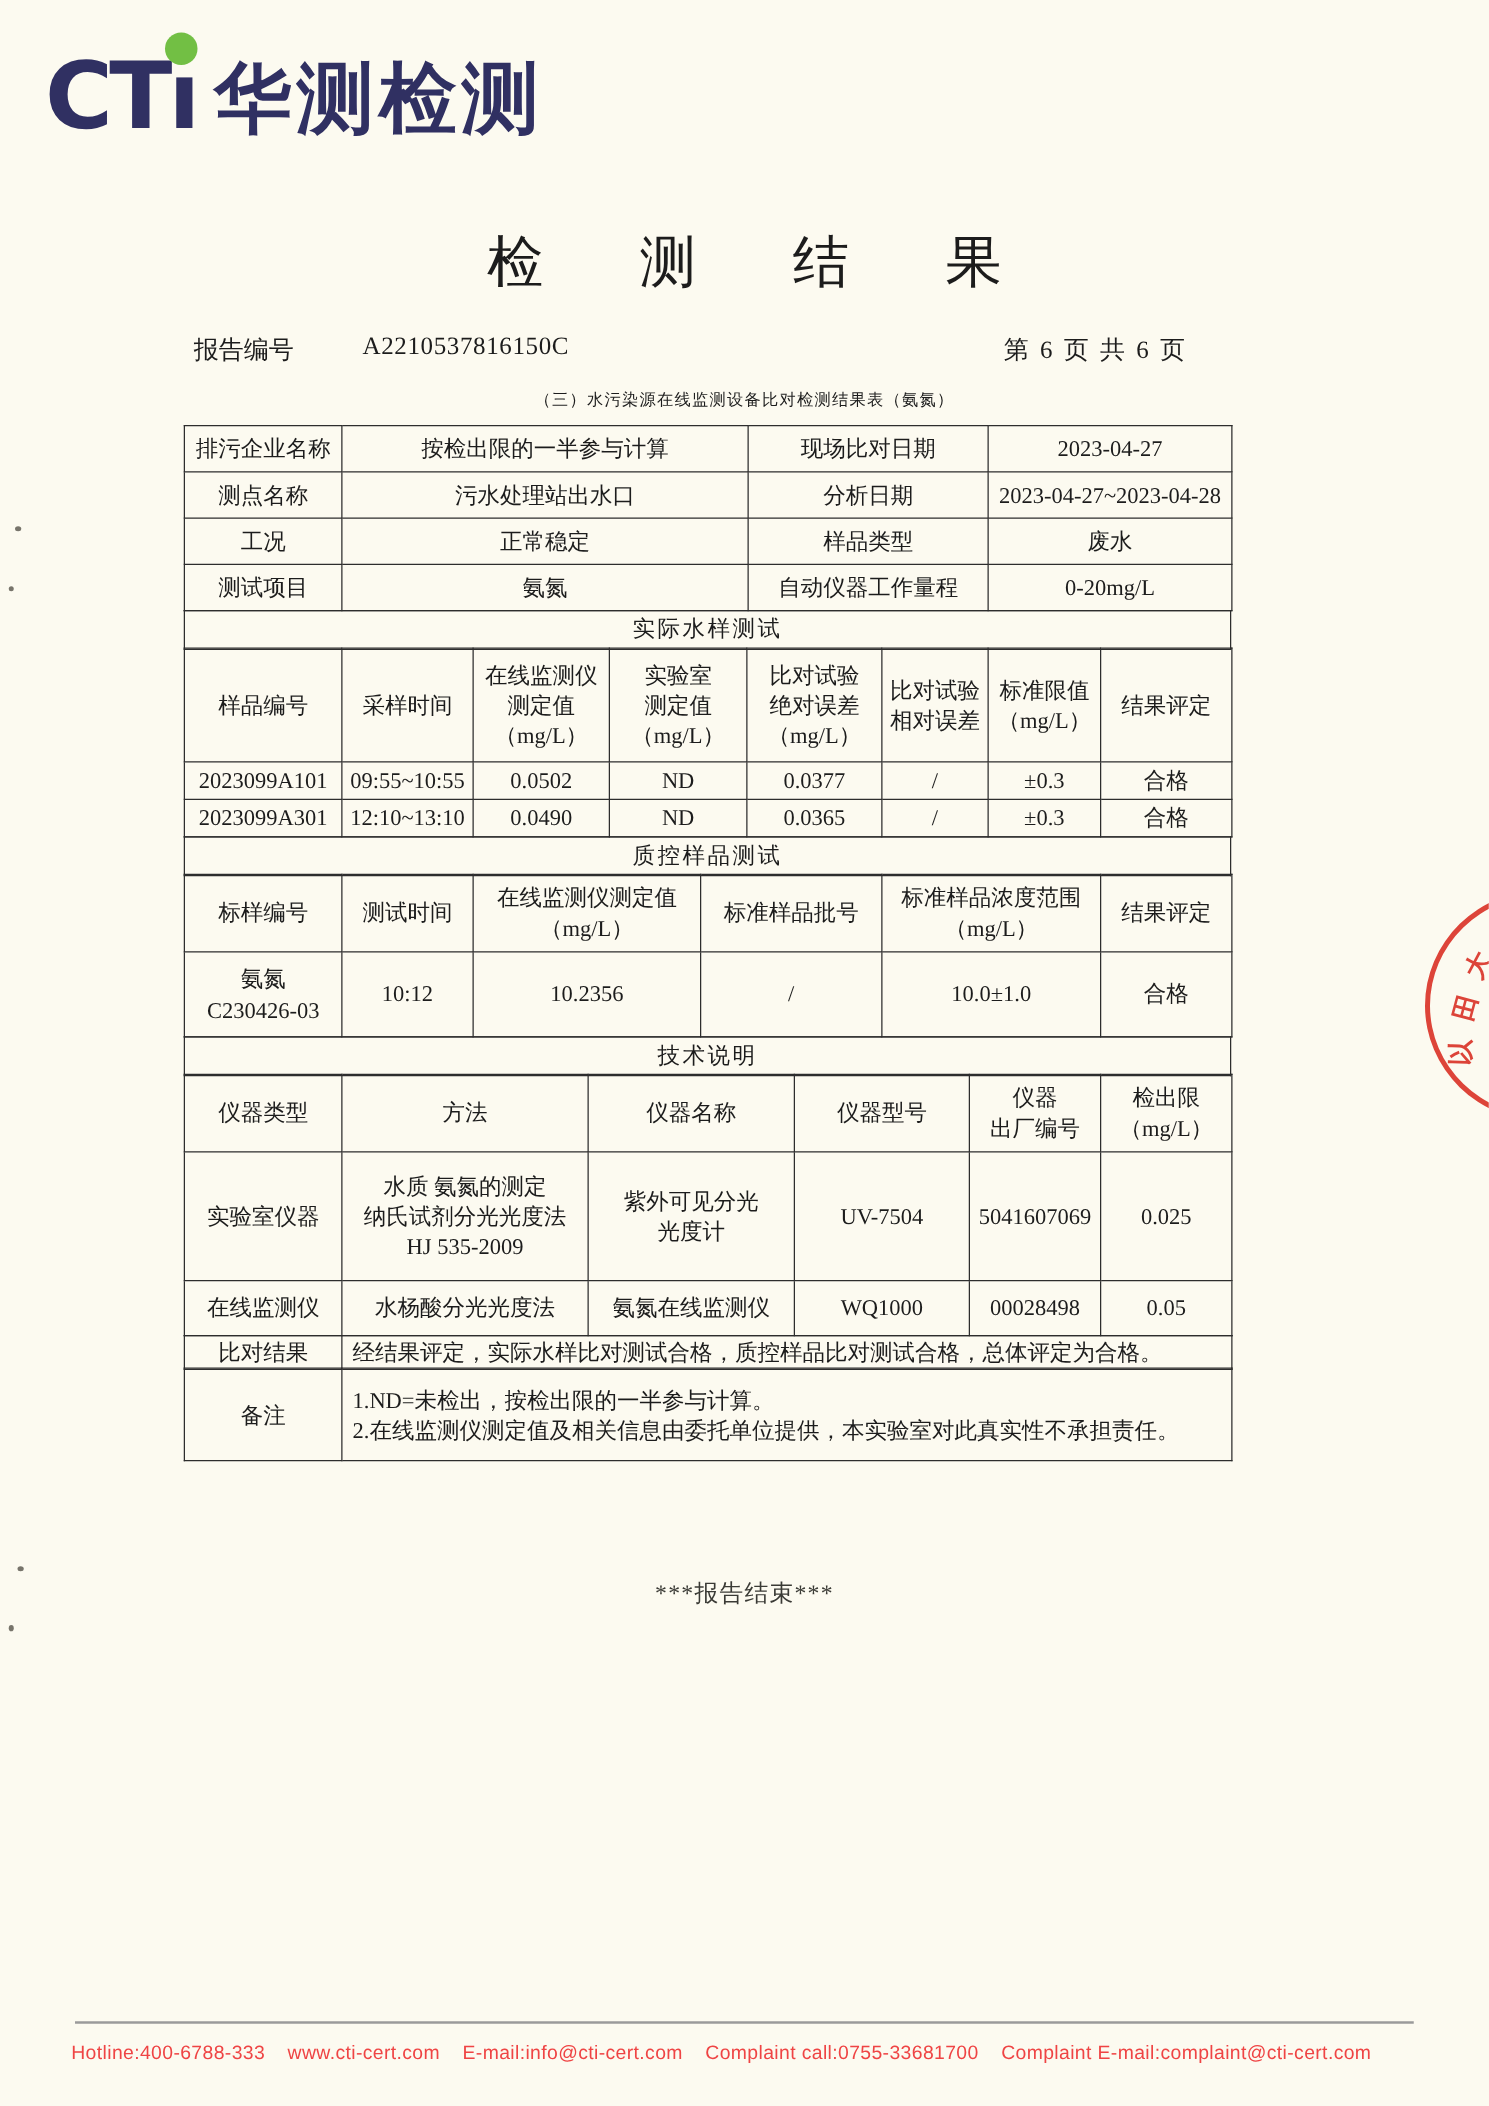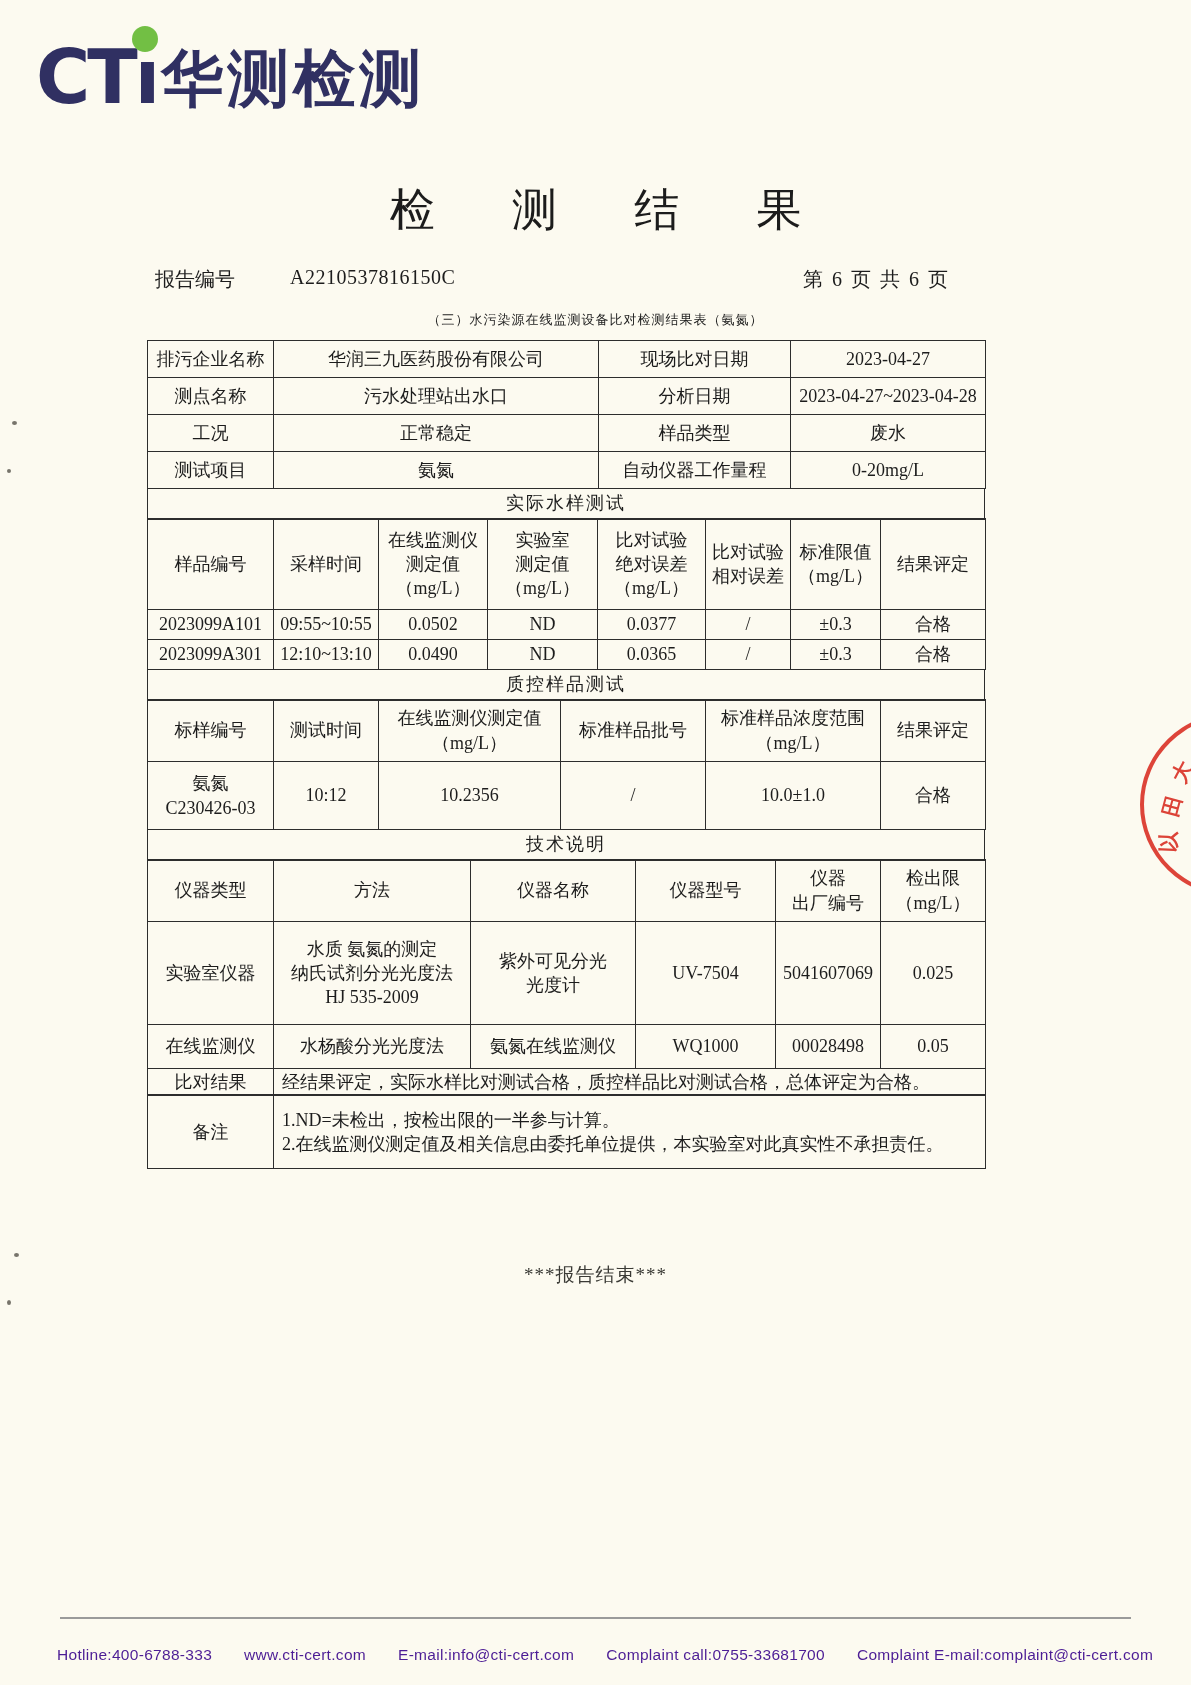--- a/index.html
+++ b/index.html
@@ -5,21 +5,21 @@
   * { margin:0; padding:0; box-sizing:border-box; }
   html,body { width:1191px; height:1685px; }
   body {
     position:relative;
     background:#fcfaf0;
     font-family:"Liberation Serif","DejaVu Serif",serif;
     color:#1c1c1c;
     overflow:hidden;
   }
   
-  .logo { position:absolute; left:36px; top:42px; display:flex; align-items:flex-end; gap:4px; }
+  .logo { position:absolute; left:36px; top:42px; display:flex; align-items:flex-end; gap:14px; }
   .logo-latin {
     font-family:"DejaVu Sans","Liberation Sans",sans-serif;
     font-weight:bold; font-size:74px; line-height:0.95;
     color:#303062; letter-spacing:-3px; position:relative;
   }
   .logo-dot {
     position:absolute; right:-1px; top:-16px;
     width:26px; height:26px; border-radius:50%;
     background:#72bf44;
   }
@@ -52,23 +52,23 @@
     white-space:pre-line; overflow:hidden;
   }
   .sec td { height:31px; letter-spacing:2px; }
   td.left { text-align:left; padding-left:8px; }
   .remark-cell { line-height:1.75; }
   
   .end-marker { position:absolute; top:1262px; left:0; width:100%; text-align:center; font-size:19px; color:#3a3a35; letter-spacing:1px; }
   .footer-line { position:absolute; top:1617px; left:60px; width:1071px; height:1.5px; background:#9a9a9a; }
   .footer {
     position:absolute; top:1634px; left:57px; width:1100px;
-    display:flex; gap:32px; align-items:center;
+    display:flex; gap:18px; align-items:center;
     font-family:"Liberation Sans","DejaVu Sans",sans-serif;
-    font-size:15.5px; color:#4c1d95; letter-spacing:0.3px;margin-top:12px;
+    font-size:15.5px; color:#ef4444; letter-spacing:0.3px;
   }
   
   .seal-arc {
     position:absolute; left:1140px; top:712px;
     width:190px; height:185px; border-radius:50%;
     border:4.5px solid #d93025; opacity:0.9;
   }
   .seal-char { position:absolute; color:#d93025; font-weight:bold; font-size:21px; opacity:0.9;
     font-family:"DejaVu Sans","Liberation Sans",sans-serif; }
   .seal-c1 { left:1172px; top:758px; transform:rotate(-62deg); }
@@ -107,21 +107,21 @@
   <table class="t">
     <colgroup>
         <col style="width:126px">
         <col style="width:325px">
         <col style="width:192px">
         <col style="width:195px">
       </colgroup>
     <tbody>
         <tr style="height:37px">
       <td>排污企业名称</td>
-      <td>华润三九医药股份有限公司</td>
+      <td>按检出限的一半参与计算</td>
       <td>现场比对日期</td>
       <td>2023-04-27</td>
     </tr>
     <tr style="height:37px">
       <td>测点名称</td>
       <td>污水处理站出水口</td>
       <td>分析日期</td>
       <td>2023-04-27~2023-04-28</td>
     </tr>
     <tr style="height:37px">

